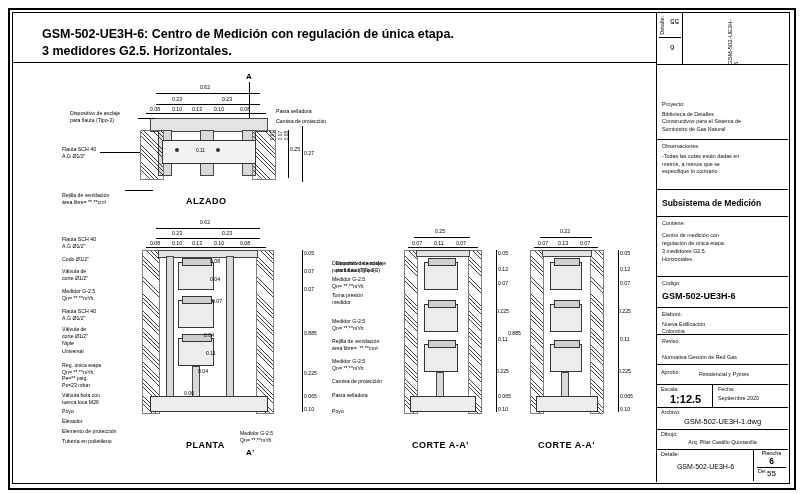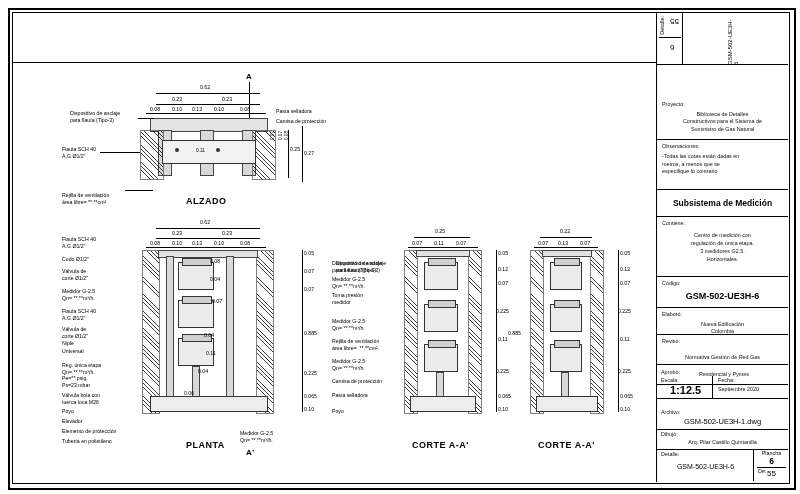--- a/index.html
+++ b/index.html
@@ -4,21 +4,21 @@
 <style>
   html,body{margin:0;padding:0;background:#ffffff;}
   body{font-family:"Liberation Sans", sans-serif;}
   .sheet{position:relative;width:800px;height:494px;background:#ffffff;overflow:hidden;}
   .frame{position:absolute;left:8px;top:8px;width:784px;height:478px;border:2px solid #000;}
   .inner{position:absolute;left:12px;top:12px;width:776px;height:470px;border:1px solid #000;}
   .vline{position:absolute;top:12px;left:656px;width:1px;height:470px;background:#000;}
   
   .rb{position:absolute;left:657px;width:131px;border-bottom:1px solid #000;box-sizing:border-box;}
   .cellpad{padding:3px 5px;box-sizing:border-box;}
-  .ctr{text-align:center;}
+  .ctr{text-align:left;}
   
   .maintitle{position:absolute;left:42px;top:26px;width:420px;font-size:12.5px;font-weight:bold;color:#000;line-height:1.35;}
   .lbl{position:absolute;font-size:5.2px;color:#000;line-height:1.25;white-space:pre;}
   .secname{position:absolute;font-size:9px;font-weight:bold;color:#000;letter-spacing:.5px;}
   .dimline{position:absolute;background:#000;height:1px;}
   .vdim{position:absolute;background:#000;width:1px;}
   .hatch{position:absolute;background:
      repeating-linear-gradient(45deg,#000 0 0.5px,transparent 0.5px 3px);
      border:1px solid #555;opacity:.75;}
   .pipe{position:absolute;background:#d9d9d9;border:1px solid #444;}
@@ -34,20 +34,22 @@
   .dimtxt{position:absolute;font-size:5.2px;color:#000;}
 </style>
 </head>
 <body>
 
 <div class="sheet">
   <div class="frame"></div>
   <div class="inner"></div>
   <div class="vline"></div>
 
+  <div class="maintitle">GSM-502-UE3H-6: Centro de Medición con regulación de
+única etapa. 3 medidores G2.5.  Horizontales.</div>
   <div style="position:absolute;left:13px;top:62px;width:643px;height:1px;background:#000;"></div>
 
   <div class="rb" style="top:13px;height:52px;border-left:0;">
     <div style="position:absolute;left:0;top:0;width:26px;height:52px;border-right:1px solid #000;box-sizing:border-box;">
       <div class="vrot" style="left:2px;top:3px;">Detalle:</div>
       <div style="position:absolute;left:13px;top:4px;font-size:8px;transform:rotate(180deg);">55</div>
       <div style="position:absolute;left:13px;top:30px;font-size:8px;transform:rotate(180deg);">6</div>
       <div style="position:absolute;left:2px;top:24px;width:22px;height:1px;background:#000;"></div>
     </div>
     <div style="position:absolute;left:26px;top:0;width:105px;height:52px;">
@@ -96,21 +98,21 @@
   <div class="rb" style="top:335px;height:30px;">
     <div class="cellpad smalltxt">Revisó:</div>
     <div class="cellpad smalltxt ctr" style="padding-top:6px;">Normativa Gestión de Red Gas</div>
   </div>
 
   <div class="rb" style="top:365px;height:20px;">
     <div style="position:absolute;left:4px;top:4px;" class="smalltxt">Aprobó:</div>
     <div style="position:absolute;left:42px;top:6px;" class="smalltxt">Residencial y Pymes</div>
   </div>
 
-  <div class="rb" style="top:376px;height:23px;text-align:right;">
+  <div class="rb" style="top:385px;height:23px;text-align:right;">
     <div style="position:absolute;left:0;top:0;width:56px;height:22px;border-right:1px solid #000;box-sizing:border-box;">
       <div style="position:absolute;left:4px;top:1px;" class="smalltxt">Escala:</div>
       <div style="position:absolute;left:13px;top:8px;font-size:11px;font-weight:bold;">1:12.5</div>
     </div>
     <div style="position:absolute;left:57px;top:0;width:74px;height:22px;">
       <div style="position:absolute;left:4px;top:1px;" class="smalltxt">Fecha:</div>
       <div style="position:absolute;left:4px;top:10px;" class="smalltxt">Septiembre 2020</div>
     </div>
   </div>
 

